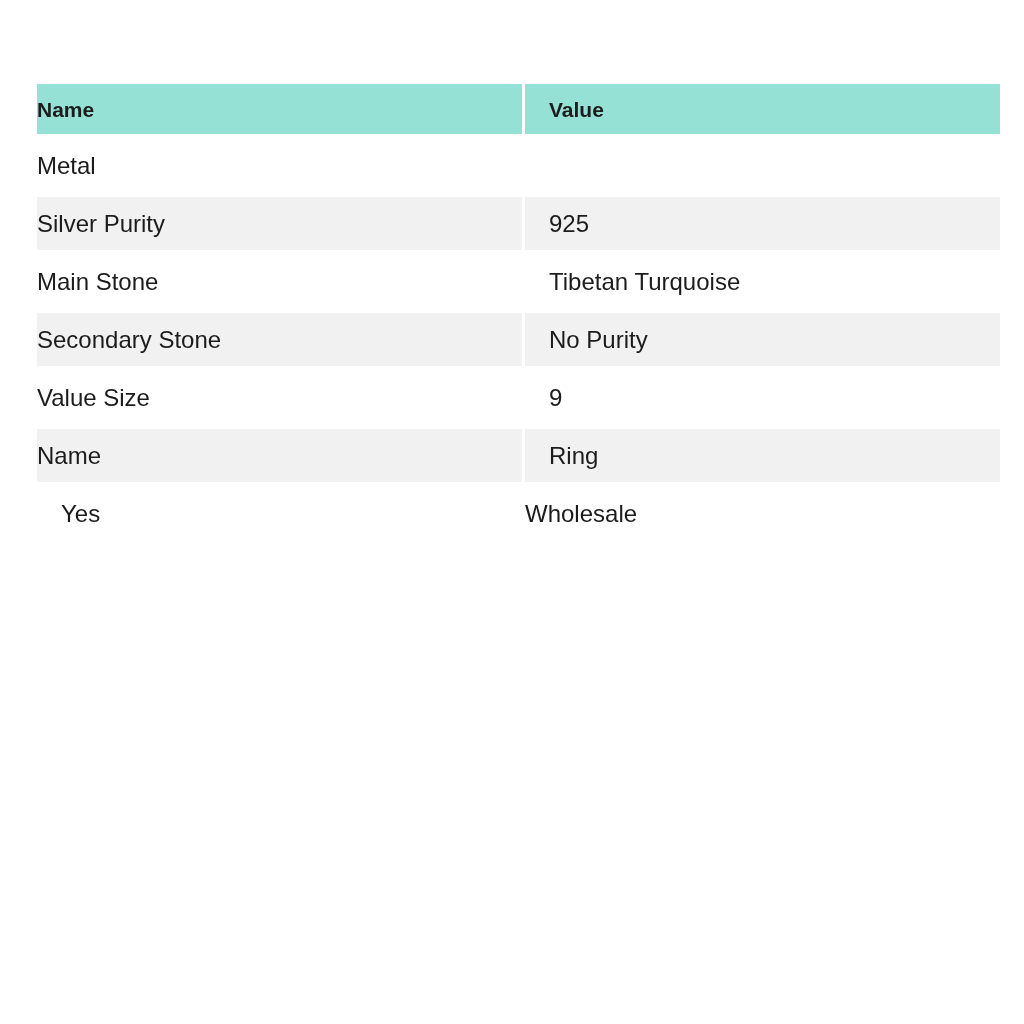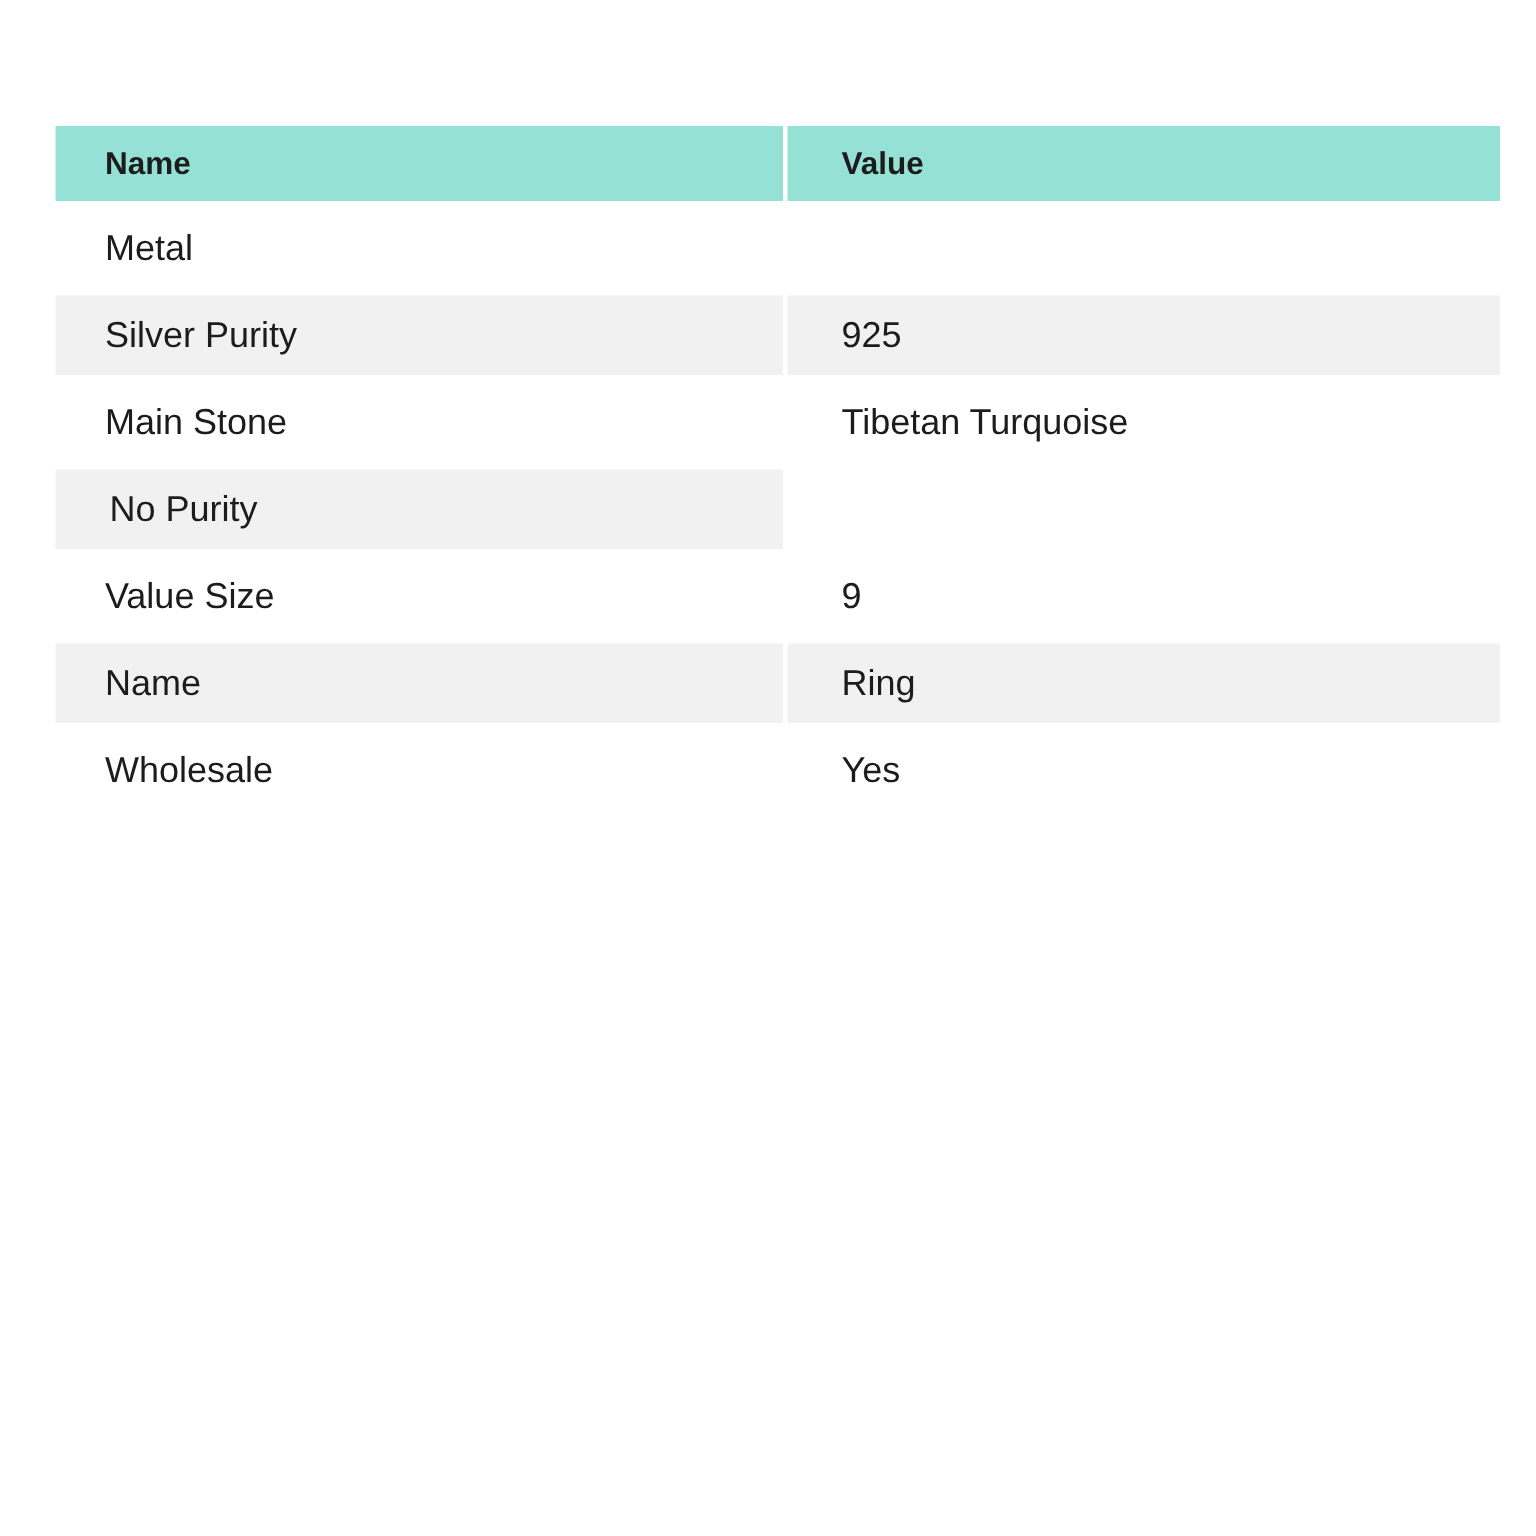--- a/index.html
+++ b/index.html
@@ -35,22 +35,22 @@
     height: 50px;
   }
   .cell {
     display: flex;
     align-items: center;
     font-size: 24px;
     line-height: 1;
     white-space: nowrap;
     overflow: hidden;
   }
-  .cell.c-name  { padding-left: 33px; }
-  .cell.c-value { padding-left: 36px; }
+  .cell.c-name  { }
+  .cell.c-value { padding-left: 24px; }
   .header .cell {
     background: var(--header-bg, #96e1d6);
     font-size: 21px;
     font-weight: 600;
   }
   .t-row.odd  .cell { background: var(--row-bg, #ffffff); }
   .t-row.even .cell { background: var(--row-alt-bg, #f1f1f1); }
 </style>
 </head>
 <body>
@@ -71,32 +71,33 @@
       <div class="cell c-name">Silver Purity</div>
       <div class="cell c-value">925</div>
     </div>
 
     <div class="t-row odd">
       <div class="cell c-name">Main Stone</div>
       <div class="cell c-value">Tibetan Turquoise</div>
     </div>
 
     <div class="t-row even">
+      <div class="cell c-name">Secondary Stone</div>
       <div class="cell c-value">No Purity</div>
     </div>
 
     <div class="t-row odd">
       <div class="cell c-name">Value Size</div>
       <div class="cell c-value">9</div>
     </div>
 
     <div class="t-row even">
       <div class="cell c-name">Name</div>
       <div class="cell c-value">Ring</div>
     </div>
 
     <div class="t-row odd">
+      <div class="cell c-value">Yes</div>
       <div class="cell c-name">Wholesale</div>
-      <div class="cell c-value">Yes</div>
     </div>
 
   </div>
 </div>
 
 </body></html>

